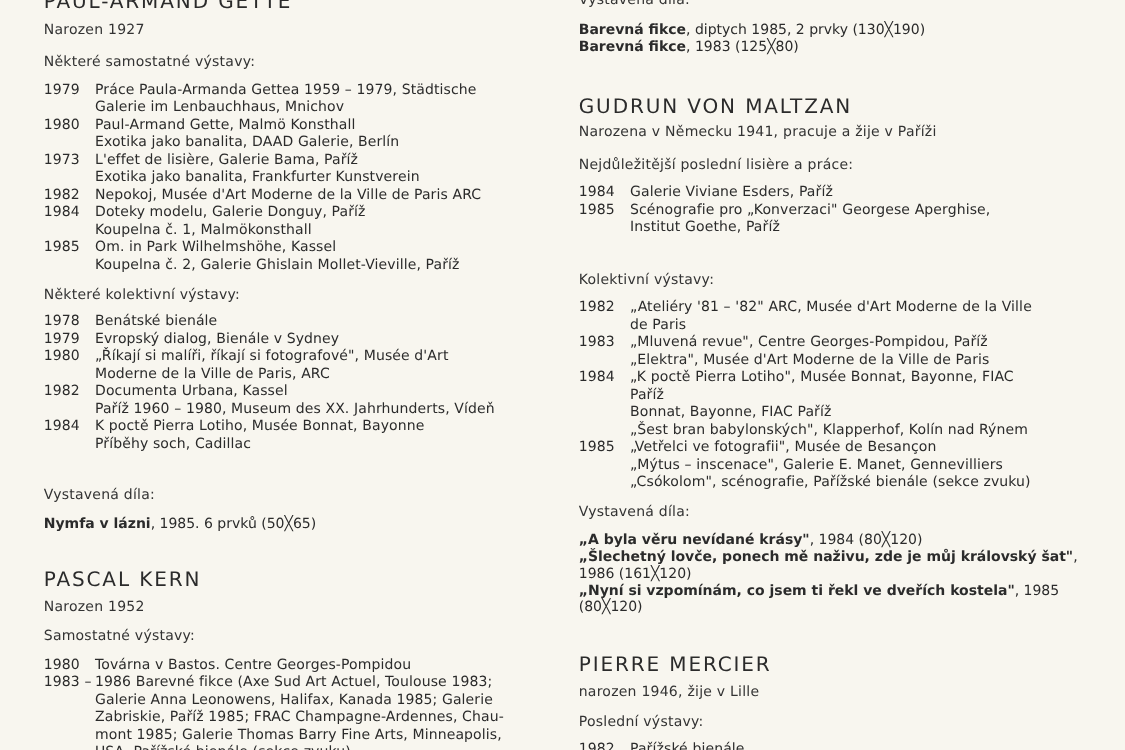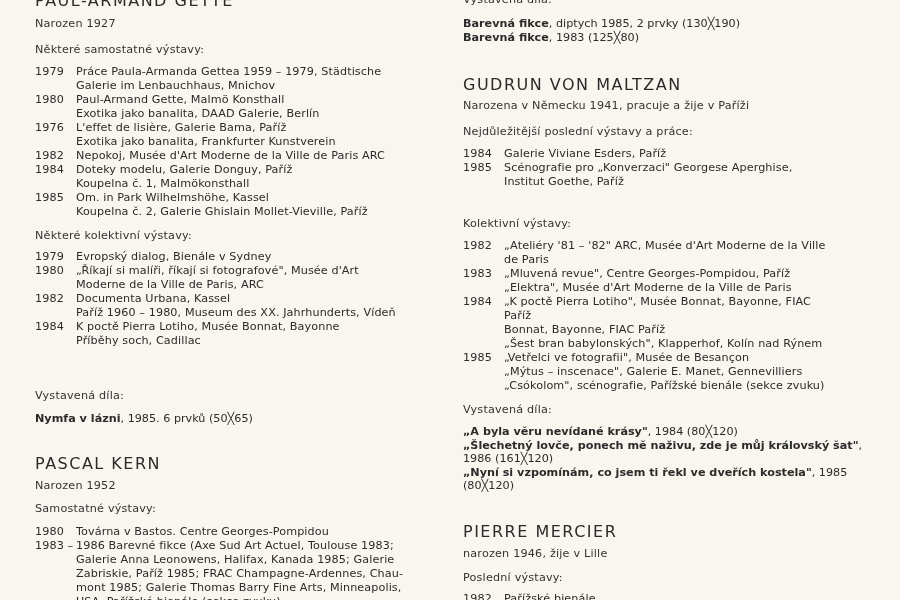--- a/index.html
+++ b/index.html
@@ -80,21 +80,21 @@
       </div>
     </div>
     <div class="entry">
       <span class="year">1980</span>
       <div class="lines">
         <div class="line">Paul-Armand Gette, Malmö Konsthall</div>
         <div class="line">Exotika jako banalita, DAAD Galerie, Berlín</div>
       </div>
     </div>
     <div class="entry">
-      <span class="year">1976</span>
+      <span class="year">1973</span>
       <div class="lines">
         <div class="line">L'effet de lisière, Galerie Bama, Paříž</div>
         <div class="line">Exotika jako banalita, Frankfurter Kunstverein</div>
       </div>
     </div>
     <div class="entry">
       <span class="year">1982</span>
       <div class="lines">
         <div class="line">Nepokoj, Musée d'Art Moderne de la Ville de Paris ARC</div>
       </div>
@@ -111,20 +111,26 @@
       <div class="lines">
         <div class="line">Om. in Park Wilhelmshöhe, Kassel</div>
         <div class="line">Koupelna č. 2, Galerie Ghislain Mollet-Vieville, Paříž</div>
       </div>
     </div>
   </div>
 
   <div class="abs section-label" style="top:229px;">Některé kolektivní výstavy:</div>
 
   <div class="abs" style="top:250px; width:410px;">
+    <div class="entry">
+      <span class="year">1978</span>
+      <div class="lines">
+          <div class="line">Benátské bienále</div>
+        </div>
+    </div>
     <div class="entry">
       <span class="year">1979</span>
       <div class="lines">
           <div class="line">Evropský dialog, Bienále v Sydney</div>
         </div>
     </div>
     <div class="entry">
       <span class="year">1980</span>
       <div class="lines">
         <div class="line">„Říkají si malíři, říkají si fotografové", Musée d'Art</div>
@@ -181,21 +187,21 @@
   <div class="abs section-label" style="top:-7px;">Vystavená díla:</div>
   <div class="abs work" style="top:17px;">
     <b>Barevná fikce</b><span>, diptych 1985, 2 prvky (130╳190)</span>
   </div>
   <div class="abs work" style="top:31px;">
     <b>Barevná fikce</b><span>, 1983 (125╳80)</span>
   </div>
 
   <div class="abs artist-name" style="top:75px;">GUDRUN VON MALTZAN</div>
   <div class="abs sub" style="top:99px;">Narozena v Německu 1941, pracuje a žije v Paříži</div>
-  <div class="abs section-label" style="top:125px;">Nejdůležitější poslední výstavy a práce:</div>
+  <div class="abs section-label" style="top:125px;">Nejdůležitější poslední lisière a práce:</div>
 
   <div class="abs" style="top:147px; width:430px;">
     <div class="entry">
       <span class="year">1984</span>
       <div class="lines">
           <div class="line">Galerie Viviane Esders, Paříž</div>
         </div>
     </div>
     <div class="entry">
       <span class="year">1985</span>

